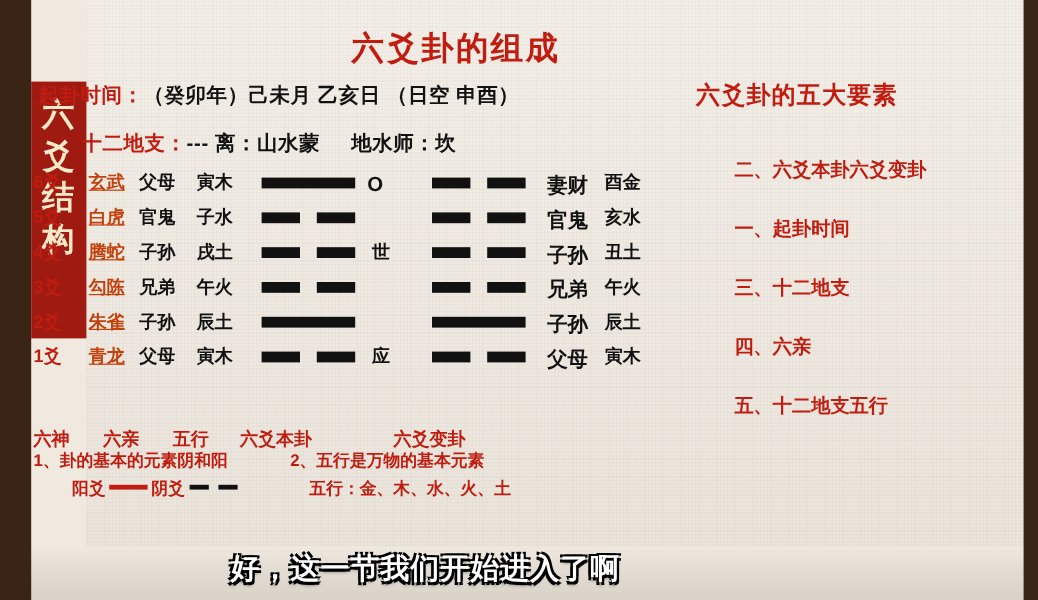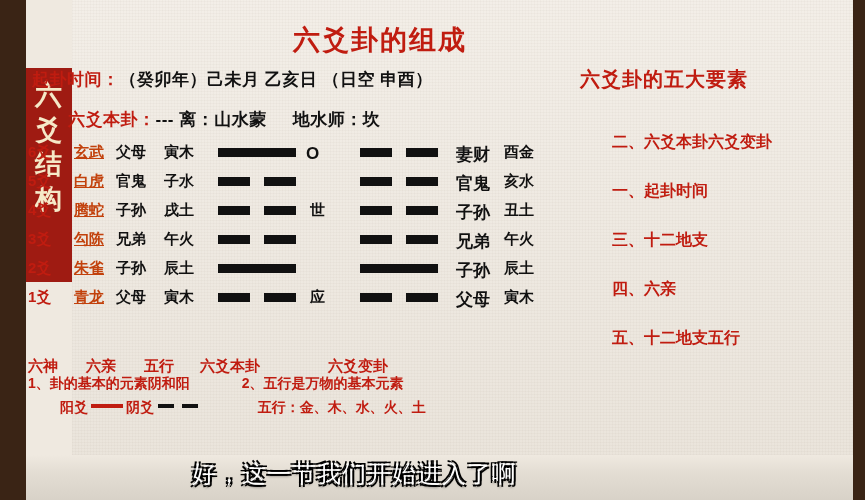--- a/index.html
+++ b/index.html
@@ -284,21 +284,21 @@
     color: #c01c10;
     margin-bottom: 28px;
     white-space: nowrap;
   }
   .subtitle {
     position: absolute;
     left: 0; top: 458px;
     width: 709px;
     text-align: center;
     font-size: 24px;
-    font-weight: normal;
+    font-weight: bold;
     color: #ffffff;
     text-shadow:
       -2px -2px 0 #000, 2px -2px 0 #000,
       -2px 2px 0 #000, 2px 2px 0 #000,
       0 2px 3px rgba(0,0,0,.6);
     letter-spacing: 1px;
   }
 </style>
 </head>
 <body>
@@ -321,21 +321,21 @@
     <span>构</span>
   </div>
 
   <div class="title">六爻卦的组成</div>
 
   <div class="line-time">
     <span class="lbl">起卦时间：</span><span>（癸卯年）己未月 乙亥日 （日空 申酉）</span>
   </div>
 
   <div class="line-name">
-    <span class="lbl">六爻本卦：</span><span>--- 离：山水蒙</span><span class="gap"></span><span>地水师：坎</span>
+    <span class="lbl">十二地支：</span><span>--- 离：山水蒙</span><span class="gap"></span><span>地水师：坎</span>
   </div>
 
   <div class="rows">
 
     <div class="row">
       <span class="yao">6爻</span>
       <span class="six-god">玄武</span>
       <span class="rel-left">父母</span>
       <span class="branch-left">寅木</span>
       <span class="glyph main">

